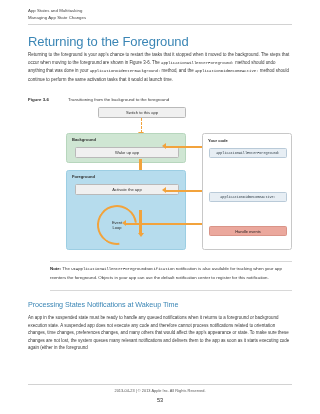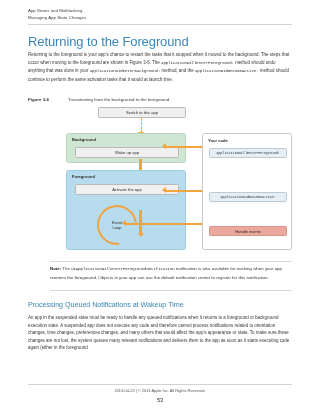--- a/index.html
+++ b/index.html
@@ -442,21 +442,21 @@
     <div class="arrow-h ah-2"></div>
     <div class="arrow-head-left ahl-2"></div>
     <div class="arrow-h ah-3"></div>
     <div class="arrow-head-left ahl-3"></div>
   </div>
 
   <div class="note-rule" id="note-rule-top"></div>
   <p class="note-body"><b class="note-label">Note:</b> The <code>UIApplicationWillEnterForegroundNotification</code> notification is also available for tracking when your app reenters the foreground. Objects in your app can use the default notification center to register for this notification.</p>
   <div class="note-rule" id="note-rule-bottom"></div>
 
-  <h2 class="subsec-heading" id="heading-processing">Processing Queued Notifications at Wakeup Time</h2>
+  <h2 class="subsec-heading" id="heading-processing">Processing States Notifications at Wakeup Time</h2>
 
   <p class="body-para" id="para-processing">An app in the suspended state must be ready to handle any queued notifications when it returns to a foreground or background execution state. A suspended app does not execute any code and therefore cannot process notifications related to orientation changes, time changes, preferences changes, and many others that would affect the app’s appearance or state. To make sure these changes are not lost, the system queues many relevant notifications and delivers them to the app as soon as it starts executing code again (either in the foreground</p>
 
   <div class="footer-rule"></div>
   <div class="footer-text">2013-04-23  |  © 2013 Apple Inc. All Rights Reserved.</div>
   <div class="footer-page">53</div>
 
 </div>
 
 </body></html>

